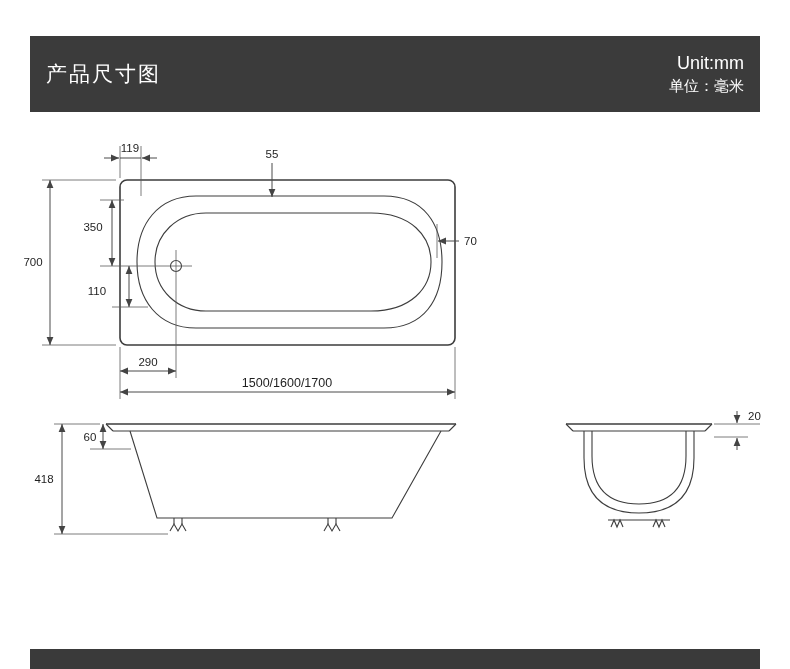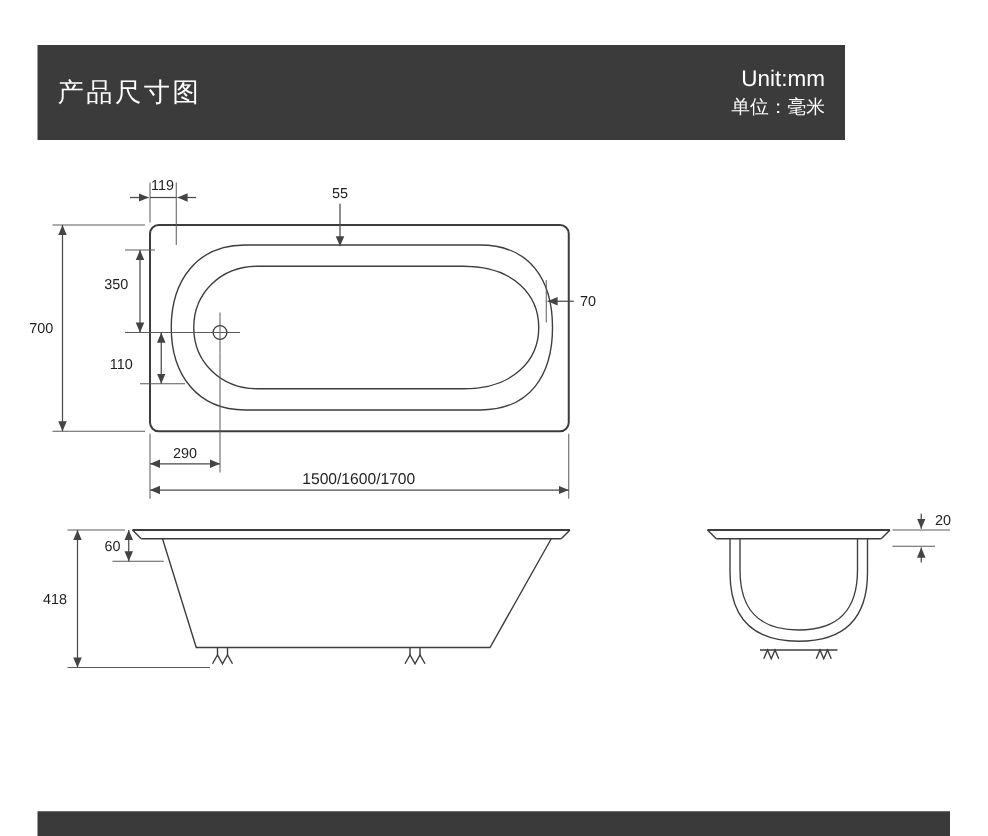--- a/index.html
+++ b/index.html
@@ -5,21 +5,21 @@
   html, body { margin: 0; padding: 0; }
   body {
     width: 790px; height: 669px;
     background: #ffffff;
     position: relative;
     overflow: hidden;
     font-family: "Liberation Sans", sans-serif;
   }
   .header {
     position: absolute; left: 30px; top: 36px;
-    width: 646px; height: 76px;
+    width: 730px; height: 76px;
     background: #3b3b3b;
     color: #ffffff;
     display: flex; align-items: center; justify-content: space-between;
     box-sizing: border-box;
     padding: 0 16px 0 16px;
   }
   .header .title { font-size: 21px; letter-spacing: 2px; }
   .header .units { text-align: right; line-height: 1.25; }
   .header .unit-en { font-size: 18px; }
   .header .unit-cn { font-size: 15px; font-weight: normal; margin-top: 3px; }

